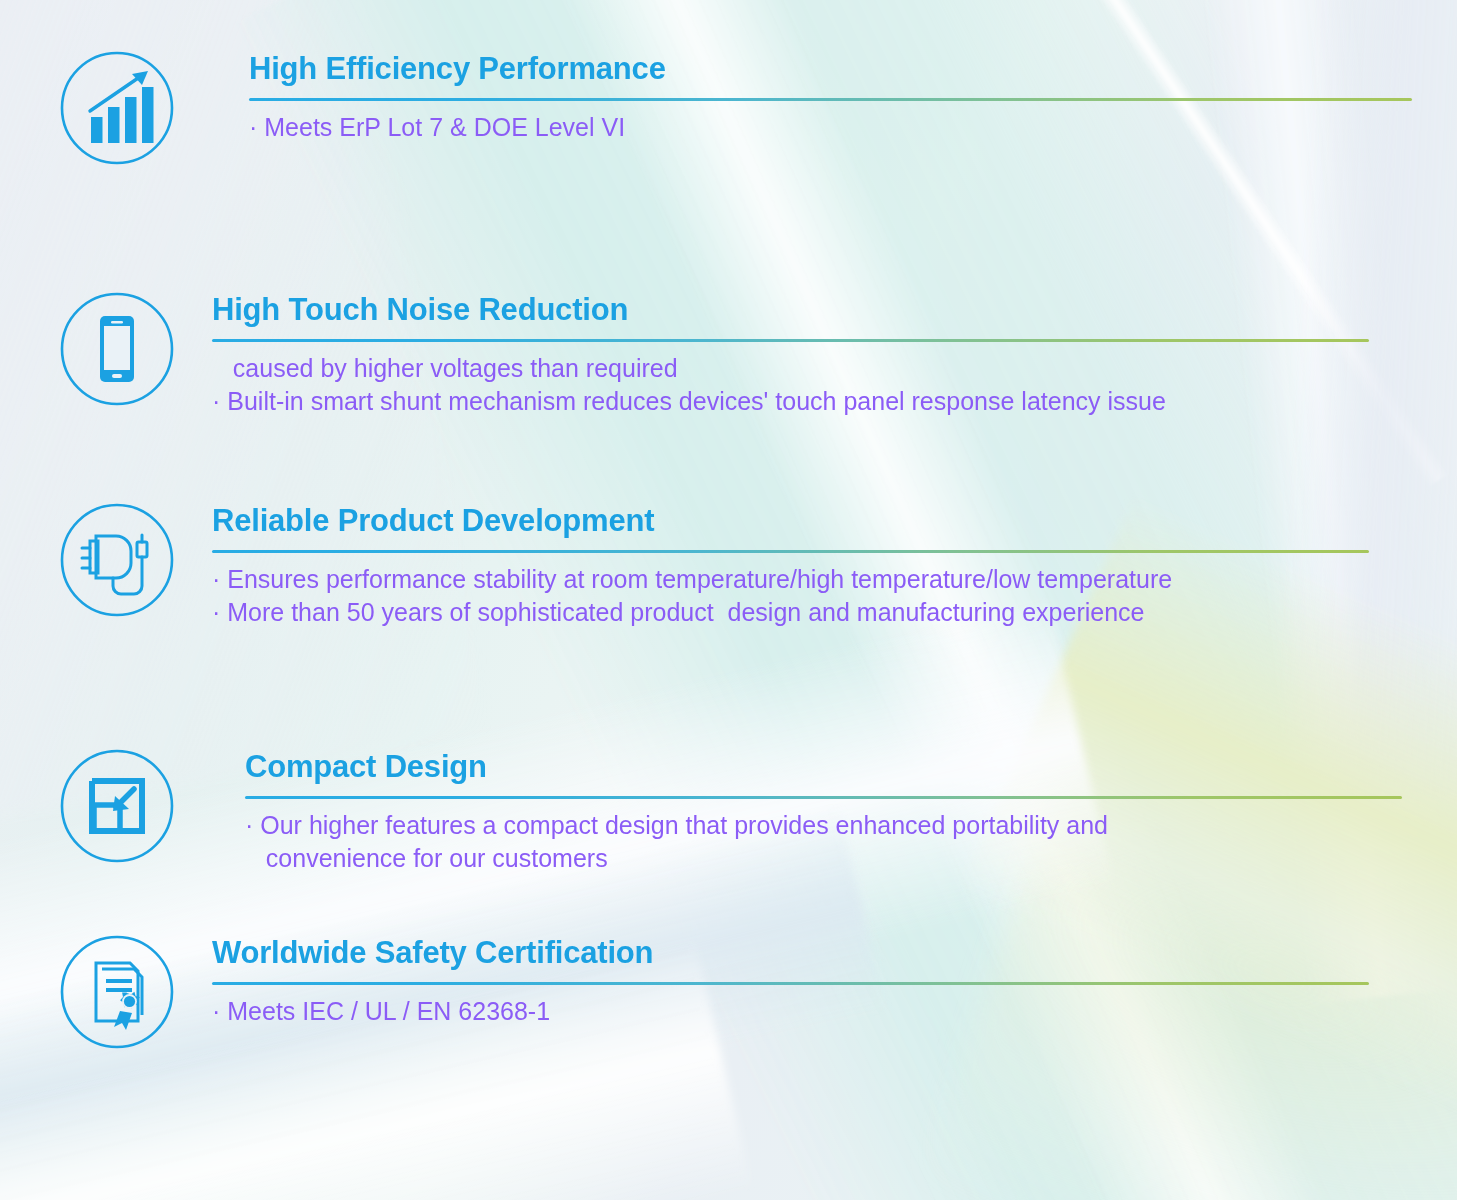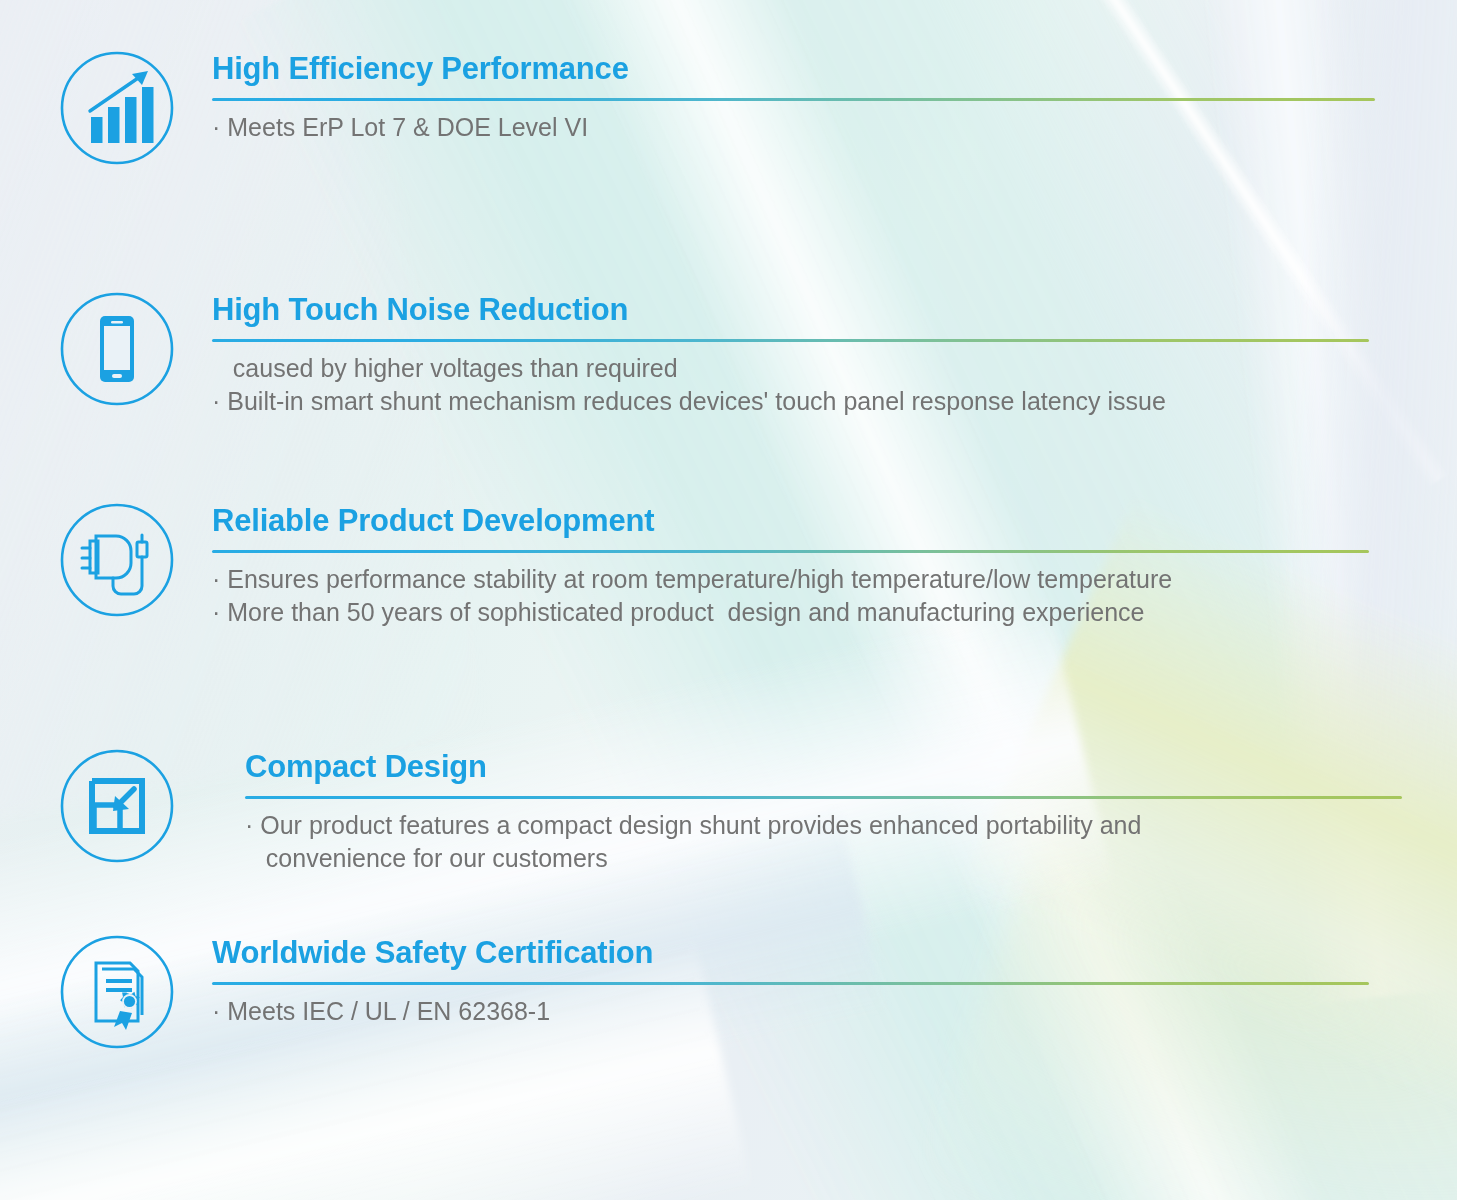--- a/index.html
+++ b/index.html
@@ -169,27 +169,27 @@
     width:1163px;
     margin-top:11px;
     background:linear-gradient(90deg,#29ace4 0%,#2cade2 18%,#4cb6cf 42%,#80c195 64%,#9ec669 82%,#a6c65c 100%);
     border-radius:2px;
   }
   .f-lines {
     margin-top:10px;
   }
   .f-line {
     font-size:25px;
-    color:#737373;
+    color:#8b5cf6;
     line-height:1.34;
     white-space:pre-wrap;
   }
 
   
-  #feat-0 { top:48px; }
+  #feat-0 { top:48px;gap:37px; }
   #feat-1 { top:289px; }
   #feat-2 { top:500px; }
   #feat-3 { top:746px;gap:33px; }
   #feat-4 { top:932px; }
 
   #feat-1 .divider { width:1157px; }
   #feat-2 .divider { width:1157px; }
   #feat-3 .divider { width:1157px; }
   #feat-4 .divider { width:1157px; }
 </style>
@@ -291,21 +291,21 @@
         <rect x="36" y="58" width="26" height="26" fill="none" stroke="#1ba1e2" stroke-width="5.5"></rect>
 
         <path d="M76 42 L58 60" stroke="#1ba1e2" stroke-width="5.5" stroke-linecap="round"></path>
         <path d="M55 64 L57 49 L71 62 Z" fill="#1ba1e2"></path>
       </svg>
     </div>
     <div class="body-col">
       <div class="f-title">Compact Design</div>
       <div class="divider"></div>
       <div class="f-lines">
-        <div class="f-line">· Our product features a compact design shunt provides enhanced portability and</div>
+        <div class="f-line">· Our higher features a compact design that provides enhanced portability and</div>
         <div class="f-line">   convenience for our customers</div>
       </div>
     </div>
   </div>
 
   <div class="feature" id="feat-4">
     <div class="icon-wrap">
       <svg width="118" height="118" viewBox="0 0 118 118">
         <circle cx="59" cy="59" r="55" fill="none" stroke="#1ba1e2" stroke-width="2.6"></circle>
 

